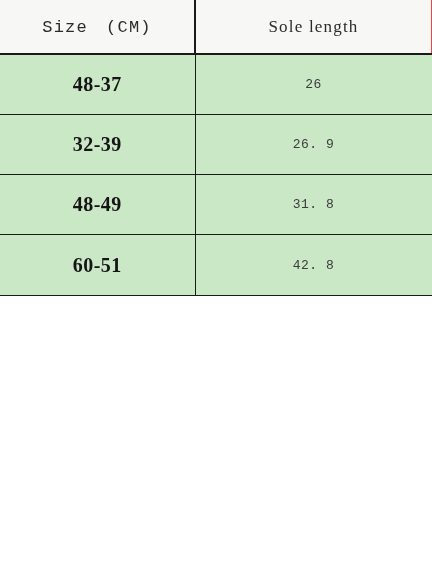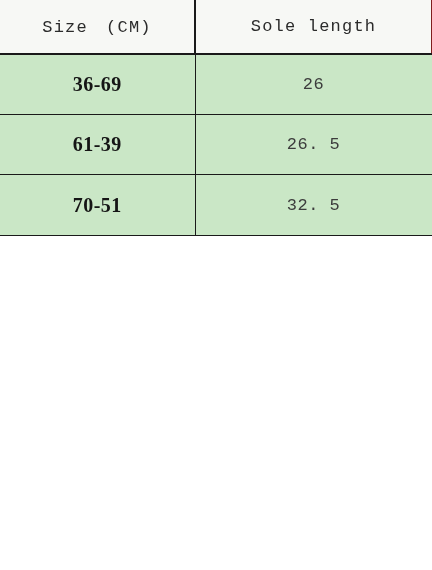--- a/index.html
+++ b/index.html
@@ -49,42 +49,43 @@
     font-weight: normal;
     font-family: "Liberation Mono", "DejaVu Sans Mono", monospace;
     font-size: 17px;
     letter-spacing: 1.2px;
     color: #2b2b2b;
   }
   .header-row th.cell-size {
     border-right: 2px solid #1a1a1a;
   }
   .header-row th.cell-sole {
-    border-right: 2px solid #7f1d1d;
+    border-right: 2px solid #ef4444;
+    font-family: Liberation Serif, serif;
   }
 
   
   .data-row td {
     height: 59px;
     background: #cae7c6;
     border-bottom: 1.6px solid #1a1a1a;
   }
   .data-row td.cell-size {
     border-right: 1.6px solid #1a1a1a;
     font-family: "Liberation Serif", "DejaVu Serif", serif;
     font-weight: bold;
     font-size: 20px;
     letter-spacing: 0.5px;
     color: #151515;
   }
   .data-row td.cell-sole {
     border-right: 1.6px solid #1a1a1a;
     font-family: "Liberation Mono", "DejaVu Sans Mono", monospace;
     font-weight: normal;
-    font-size: 17px;
+    font-size: 13px;
     letter-spacing: 0.5px;
     color: #3c3c3c;
   }
 
   
   .data-row:last-child td {
     height: 60px;
   }
 </style>
 </head>
@@ -97,26 +98,30 @@
       <col class="col-sole">
     </colgroup>
     <thead>
       <tr class="header-row">
         <th class="cell-size">Size　(CM)</th>
         <th class="cell-sole">Sole length</th>
       </tr>
     </thead>
     <tbody>
       <tr class="data-row">
-        <td class="cell-size">36-69</td>
+        <td class="cell-size">48-37</td>
         <td class="cell-sole">26</td>
       </tr>
       <tr class="data-row">
-        <td class="cell-size">61-39</td>
-        <td class="cell-sole">26. 5</td>
+        <td class="cell-size">32-39</td>
+        <td class="cell-sole">26. 9</td>
       </tr>
       <tr class="data-row">
-        <td class="cell-size">70-51</td>
-        <td class="cell-sole">32. 5</td>
+        <td class="cell-size">48-49</td>
+        <td class="cell-sole">31. 8</td>
+      </tr>
+      <tr class="data-row">
+        <td class="cell-size">60-51</td>
+        <td class="cell-sole">42. 8</td>
       </tr>
     </tbody>
   </table>
 </div>
 
 </body></html>

